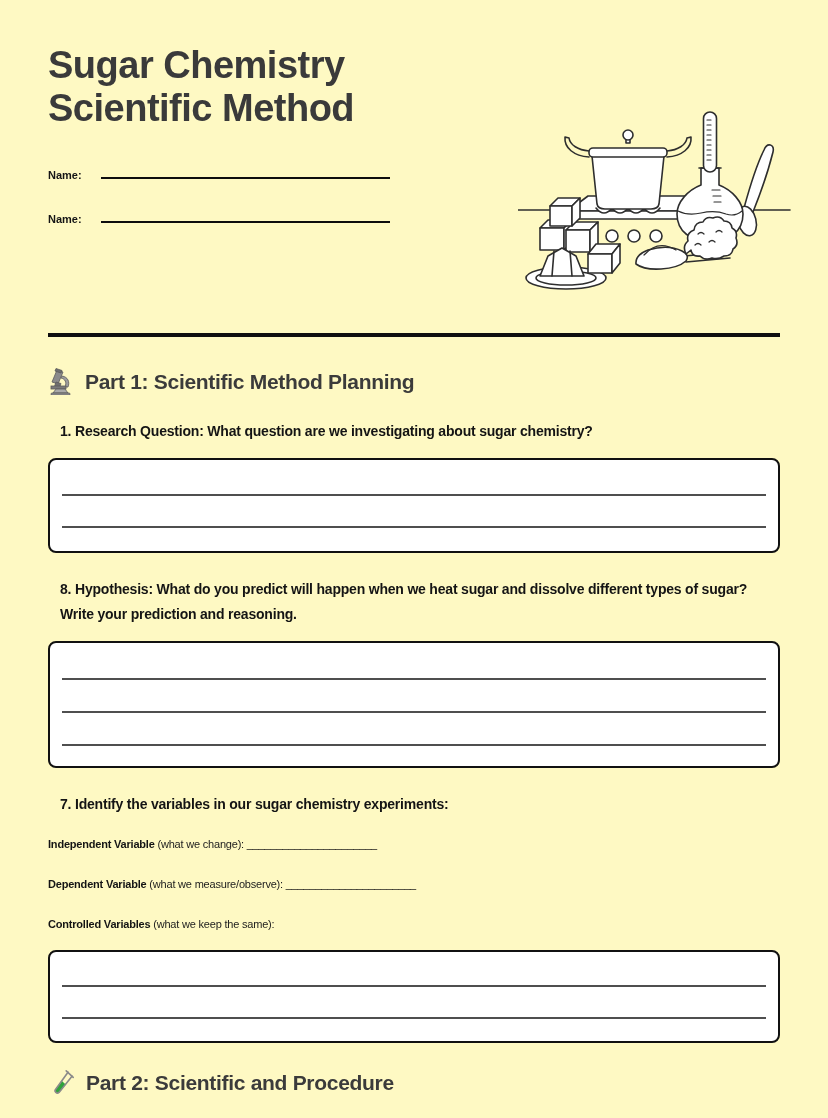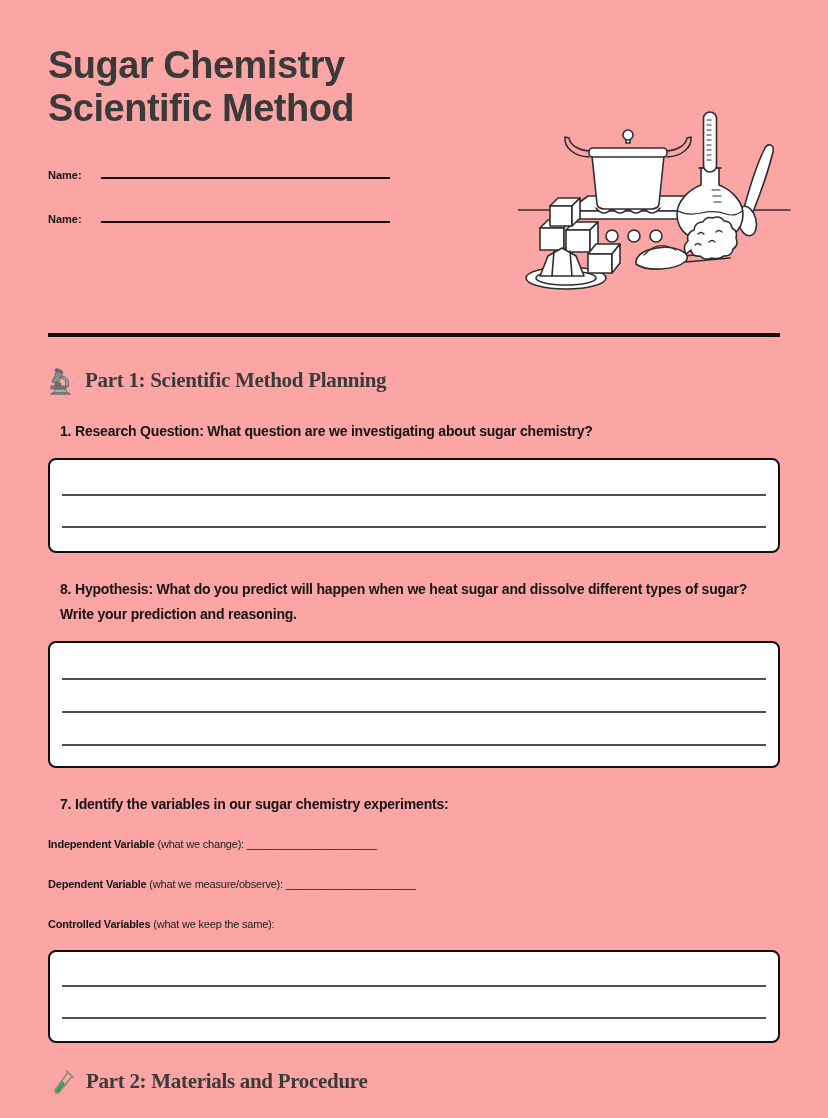--- a/index.html
+++ b/index.html
@@ -1,19 +1,19 @@
 <!DOCTYPE html>
 <html><head>
 <meta charset="utf-8">
 <style>
   html,body{margin:0;padding:0;background:#fff;}
   .page{
     position:relative;
     width:828px;height:1118px;
-    background:#fca5a5;
+    background:#fef9c3;
     font-family:"Liberation Sans","DejaVu Sans",sans-serif;
     color:#111;
     overflow:hidden;
   }
   .content{padding:0 48px;}
   .doc-title{
     margin:0;padding-top:44px;
     font-size:38px;line-height:43px;font-weight:700;
     color:#3a3a3a;letter-spacing:-0.5px;
   }
@@ -21,22 +21,22 @@
   .field-row.date{margin-top:20px;}
   .field-label{font-size:11px;font-weight:700;color:#151515;vertical-align:baseline;}
   .field-line{
     display:inline-block;width:289px;height:18px;
     border-bottom:2px solid #0d0d0d;margin-left:19px;
   }
   .divider{
     margin-top:106px;height:4px;background:#0f0f0f;border:none;width:732px;
   }
   .part-heading{
-    margin-top:31px;display:flex;align-items:flex-start;gap:11px;
-    font-size:21px;font-weight:700;color:#3b3b3b;letter-spacing:-0.3px;font-family:Liberation Serif, serif;
+    margin-top:31px;display:flex;align-items:center;gap:11px;
+    font-size:21px;font-weight:700;color:#3b3b3b;letter-spacing:-0.3px;
   }
   .part-heading.p2{margin-top:26px;}
   .part-heading .hicon{flex:0 0 auto;display:inline-flex;}
   .q{
     margin-top:24px;font-size:14px;font-weight:700;color:#141414;
     line-height:25px;letter-spacing:-0.2px;max-width:736px;margin-left:12px;
   }
   .answer-box{
     margin-top:12px;position:relative;width:728px;
     border:2px solid #111;border-radius:8px;background:#fff;
@@ -131,21 +131,21 @@
     </div>
 
     <div class="part-heading p2">
       <span class="hicon">
         <svg width="27" height="27" viewBox="0 0 27 27">
           <path d="M14 12 L7.5 20.5 C6 22.7 8.8 25.2 11 23.4 L17.6 15.4 Z" fill="#2fa33b" stroke="none"></path>
           <path d="M20 3.2 L7.5 20.5 C6 22.7 8.8 25.2 11 23.4 L24 7.2" fill="none" stroke="#8a8a8a" stroke-width="1.6" stroke-linecap="round" stroke-linejoin="round"></path>
           <path d="M18.2 1.8 L25.2 8.4" stroke="#8a8a8a" stroke-width="1.6" stroke-linecap="round" fill="none"></path>
         </svg>
       </span>
-      <span>Part 2: Materials and Procedure</span>
+      <span>Part 2: Scientific and Procedure</span>
     </div>
 
   </div>
 
   <div class="illustration">
     <svg width="292" height="190" viewBox="0 0 292 190">
       <g class="lineart">
 
         <path class="nf" d="M0 102 H272"></path>
 

